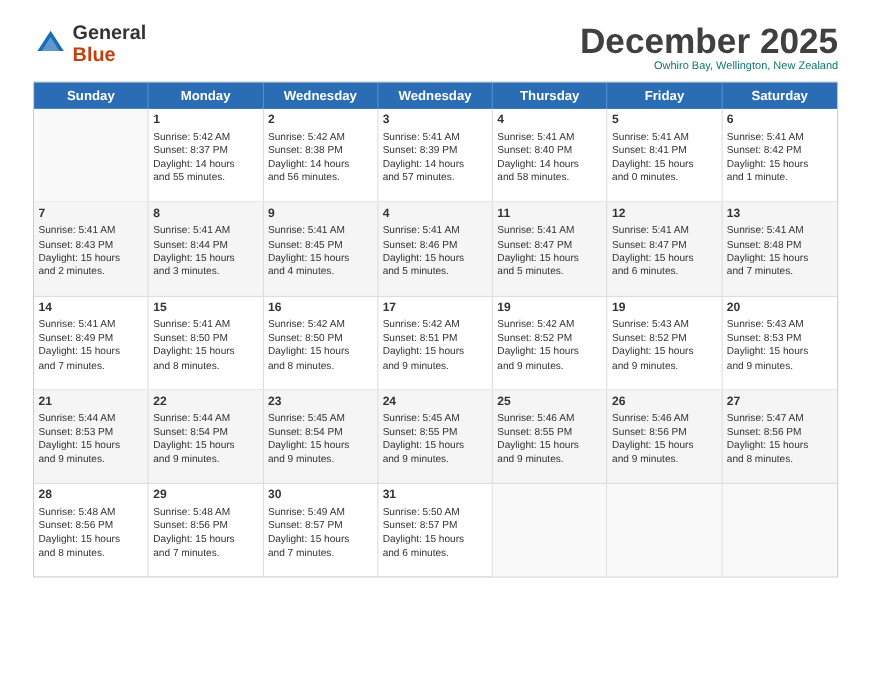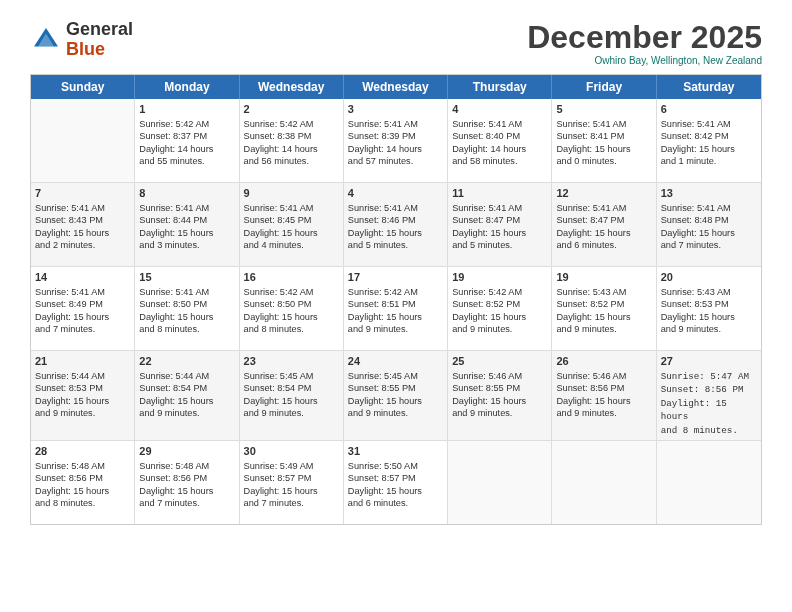--- a/index.html
+++ b/index.html
@@ -239,21 +239,21 @@
 Daylight: 15 hours
 and 9 minutes.</span></div>
           <div class="cal-cell"><span class="day-num">25</span><span style="white-space: pre-wrap;">Sunrise: 5:46 AM
 Sunset: 8:55 PM
 Daylight: 15 hours
 and 9 minutes.</span></div>
           <div class="cal-cell"><span class="day-num">26</span><span style="white-space: pre-wrap;">Sunrise: 5:46 AM
 Sunset: 8:56 PM
 Daylight: 15 hours
 and 9 minutes.</span></div>
-          <div class="cal-cell"><span class="day-num">27</span><span style="white-space: pre-wrap; font-family: Liberation Mono, monospace;">Sunrise: 5:47 AM
+          <div class="cal-cell"><span class="day-num">27</span><span style="white-space: pre-wrap;">Sunrise: 5:47 AM
 Sunset: 8:56 PM
 Daylight: 15 hours
 and 8 minutes.</span></div>
         </div>
         <div class="cal-row">
           <div class="cal-cell"><span class="day-num">28</span><span style="white-space: pre-wrap;">Sunrise: 5:48 AM
 Sunset: 8:56 PM
 Daylight: 15 hours
 and 8 minutes.</span></div>
           <div class="cal-cell"><span class="day-num">29</span><span style="white-space: pre-wrap;">Sunrise: 5:48 AM

